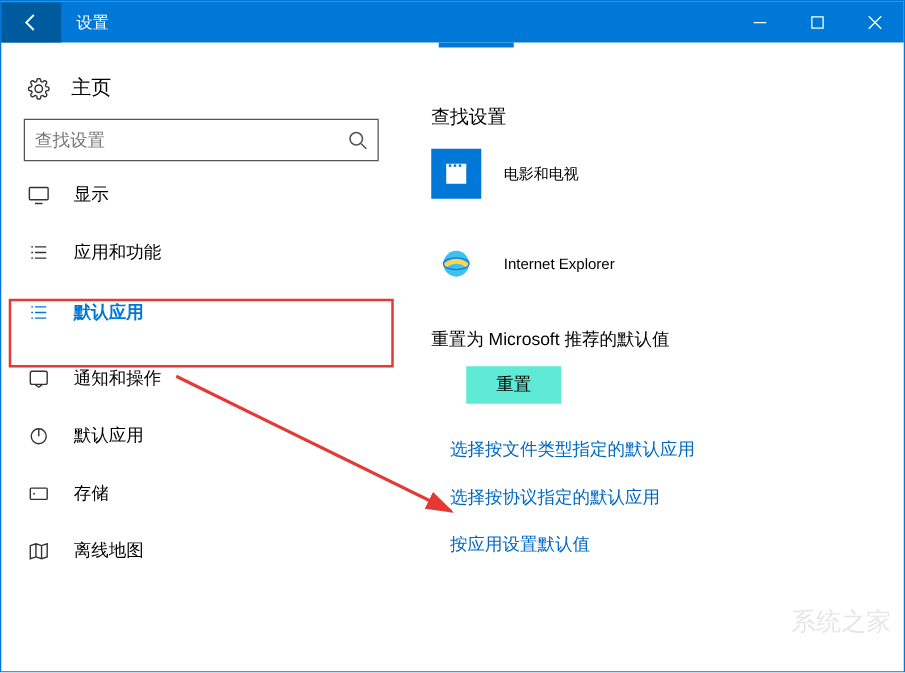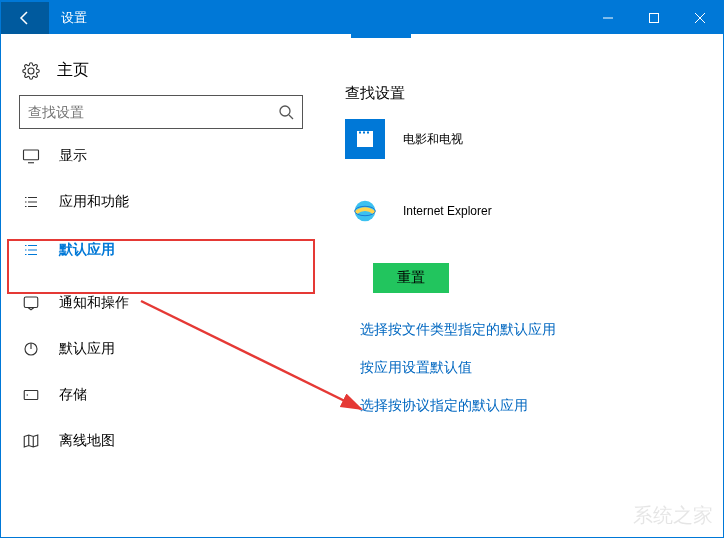--- a/index.html
+++ b/index.html
@@ -23,25 +23,25 @@
   .nav-item .icon-slot { width: 24px; display:flex; justify-content:center; }
   .nav-item .nav-label { margin-left: 16px; }
   .nav-item.active { color: #0078d7; border: 2px solid #e53935; margin: 0 6px; padding: 0 10px; height: 55px; font-weight: bold; }
   .content { flex: 1; padding: 50px 0 0 24px; overflow: auto; }
   .section-title { font-size: 15px; margin-bottom: 16px; }
   .app-row { display: flex; align-items: center; margin-bottom: 32px; }
   .app-tile { width: 40px; height: 40px; background: #0078d7; display:flex; align-items:center; justify-content:center; margin-right: 18px; }
   .app-tile.white { background: #fff; }
   .app-name { font-size: 12px; }
   .reset-title { font-size: 14px; margin: 4px 0 12px 0; }
-  .reset-btn { background: #22c55e; border: none; padding: 6px 24px; font-size: 14px; margin-left: 28px; margin-bottom: 28px; font-family: inherit; }
+  .reset-btn { background: #5eead4; border: none; padding: 6px 24px; font-size: 14px; margin-left: 28px; margin-bottom: 28px; font-family: inherit; }
   .link { color: #0067c0; font-size: 14px; display: block; margin: 0 0 20px 15px; }
   svg { display: block; }
   .arrow-overlay { position: absolute; pointer-events: none; }
-  .wm { position: absolute; right: 10px; bottom: 8px; color: rgba(0,0,0,0.1); font-size: 20px; pointer-events:none;}
+  .wm { position: absolute; right: 10px; bottom: 26px; color: rgba(0,0,0,0.1); font-size: 20px; pointer-events:none;}
 </style>
 </head>
 <body>
 
 <div class="window">
   <div class="titlebar">
     <div class="back-btn">
       <svg width="16" height="16" viewBox="0 0 16 16">
           <path d="M10 2 L4 8 L10 14" stroke="#fff" stroke-width="1.5" fill="none"></path>
         </svg>
@@ -168,25 +168,26 @@
         <div class="app-tile white">
           <svg width="30" height="30" viewBox="0 0 32 32">
             <circle cx="16" cy="16" r="11" fill="#3cc1f0"></circle>
             <path d="M6 18 Q16 10 26 18" stroke="#ffd54f" stroke-width="4" fill="none"></path>
             <ellipse cx="16" cy="16" rx="11" ry="5" fill="none" stroke="#1976d2" stroke-width="1"></ellipse>
           </svg>
         </div>
         <span class="app-name">Internet Explorer</span>
       </div>
 
+      <div class="reset-title">重置为 Microsoft 推荐的默认值</div>
       <button class="reset-btn">重置</button>
 
       <a class="link">选择按文件类型指定的默认应用</a>
+      <a class="link">选择按协议指定的默认应用</a>
       <a class="link">按应用设置默认值</a>
-      <a class="link">选择按协议指定的默认应用</a>
     </div>
   </div>
 
   <svg class="arrow-overlay" style="left:130px; top:290px;" width="260" height="140">
     <defs>
         <marker id="ah" markerWidth="10" markerHeight="10" refX="8" refY="3" orient="auto">
           <path d="M0,0 L0,6 L9,3 z" fill="#e53935"></path>
         </marker>
       </defs>
     <line x1="10" y1="10" x2="230" y2="118" stroke="#e53935" stroke-width="2.5" marker-end="url(#ah)"></line>

